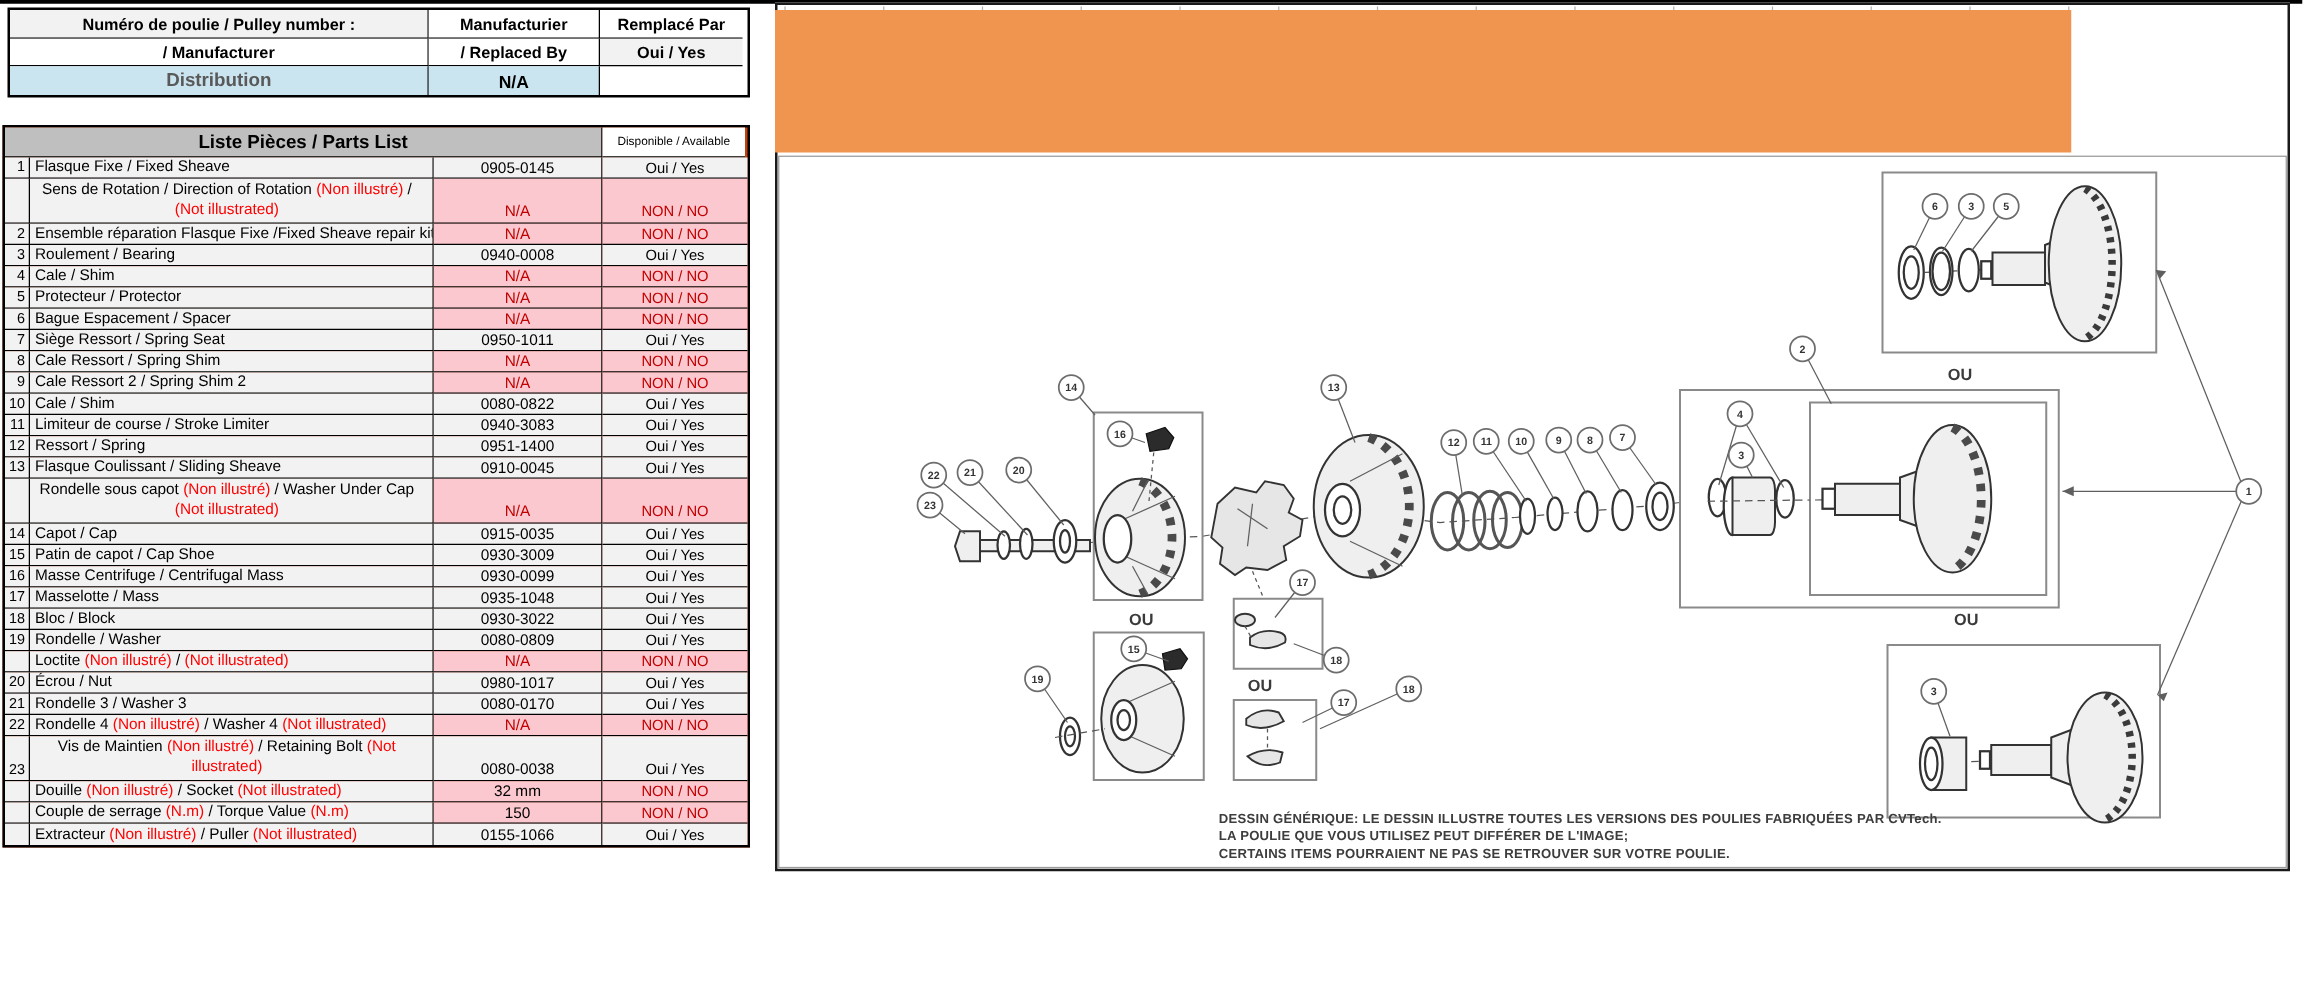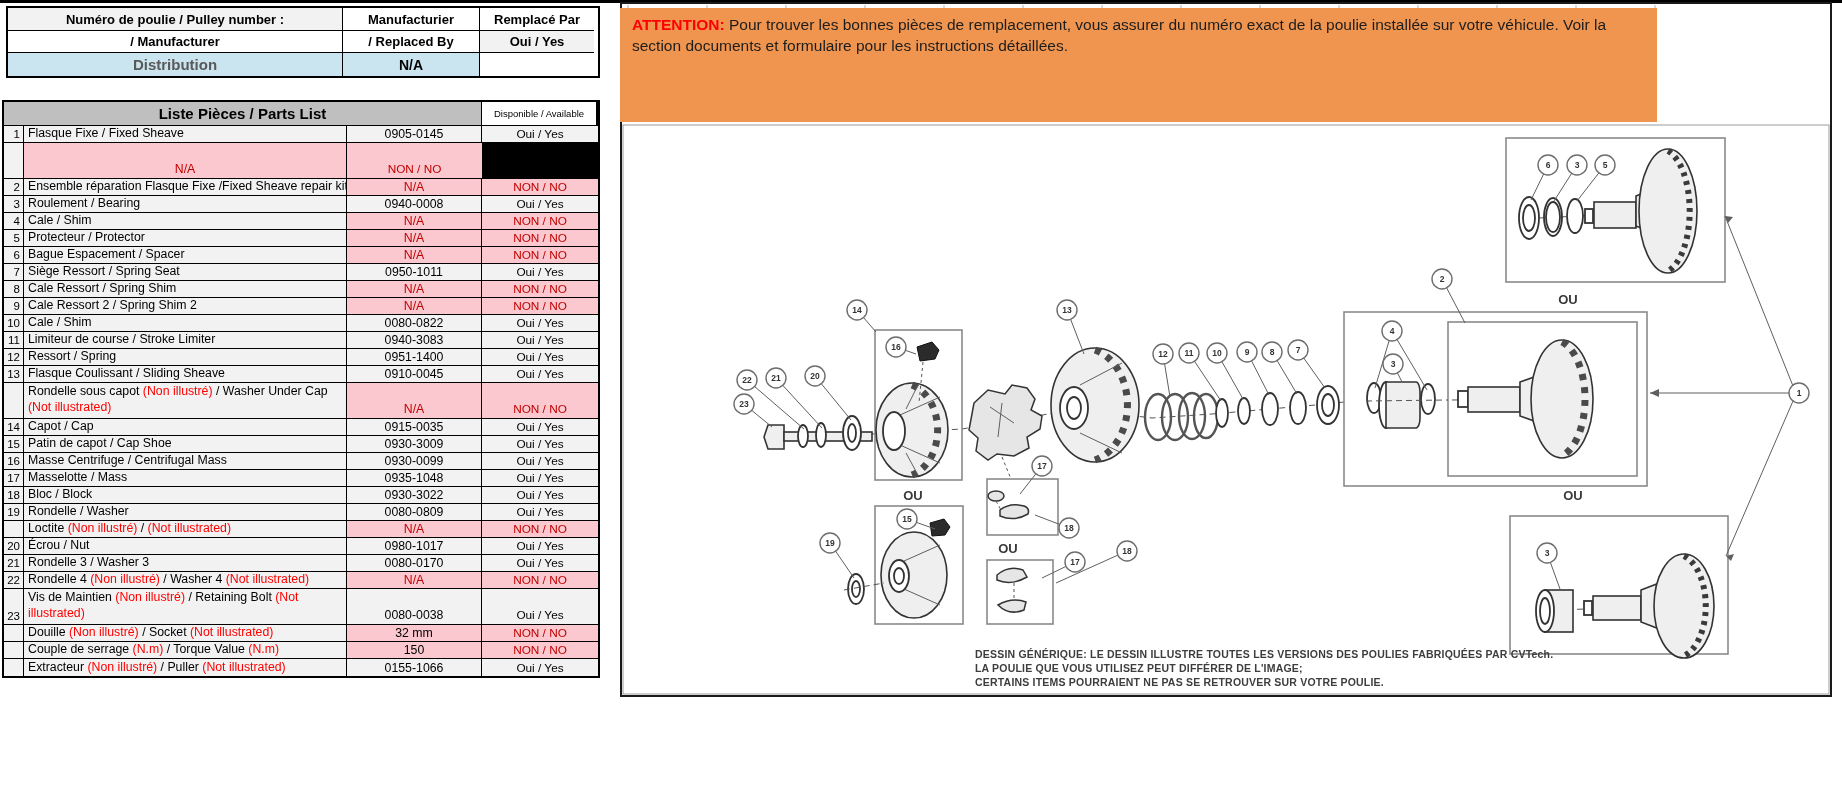--- a/index.html
+++ b/index.html
@@ -14,21 +14,21 @@
     align-items:center;justify-content:center;font-size:13px;font-weight:bold;background:#fff;}
   #hdr .hc:nth-child(3n){border-right:none}
   #hdr .hc:nth-child(n+7){border-bottom:none}
   .bg-gray{background:#F2F2F2 !important}
   .bg-teal{background:#277C99 !important;color:#fff;font-size:15px !important}
   .bg-blue{background:#CBE5F0 !important}
   .txt-distrib{color:#595959;font-size:15px !important}
   .txt-na{font-size:14px !important}
 
   
-  #ptable{position:absolute;left:2px;top:100px;width:594px;border:2px solid #000;background:#000000;}
+  #ptable{position:absolute;left:2px;top:100px;width:594px;border:2px solid #000;background:#c2410c;text-align:center;}
   #ptitle{display:grid;grid-template-columns:478px 114px;height:24px;}
   #ptitle .tl{background:#BFBFBF;border-right:1px solid #000;border-bottom:1px solid #000;
     display:flex;align-items:center;justify-content:center;font-size:15px;font-weight:bold;}
   #ptitle .tr{background:#fff;border-bottom:1px solid #000;display:flex;align-items:center;
     justify-content:center;font-size:9.5px;font-weight:normal;}
   .prow{display:grid;grid-template-columns:20px 323px 135px 116px;}
   .prow.h1{height:17px}.prow.h2{height:36px}
   .prow .c{border-right:1px solid #000;border-bottom:1px solid #000;display:flex;
     align-items:center;font-size:12.3px;background:#F2F2F2;overflow:hidden;}
   .prow .c:last-child{border-right:none}
@@ -101,20 +101,23 @@
         <div class="prow h1">
           <div class="c no">1</div>
           <div class="c nm">
             <span><span>Flasque Fixe / Fixed Sheave</span></span>
           </div>
           <div class="c pt">0905-0145</div>
           <div class="c av">Oui / Yes</div>
         </div>
         <div class="prow h2">
           <div class="c no"></div>
+          <div class="c nm">
+            <span><span>Sens de Rotation / Direction of Rotation </span><span class="t-red">(Non illustré)</span><span> / </span><span class="t-red">(Not illustrated)</span></span>
+          </div>
           <div class="c pt cell-pink t-dred">N/A</div>
           <div class="c av cell-pink t-dred">NON / NO</div>
         </div>
         <div class="prow h1">
           <div class="c no">2</div>
           <div class="c nm">
             <span><span>Ensemble réparation Flasque Fixe /Fixed Sheave repair kit</span></span>
           </div>
           <div class="c pt cell-pink t-dred">N/A</div>
           <div class="c av cell-pink t-dred">NON / NO</div>
@@ -630,15 +633,14 @@
         <text x="951" y="495" class="oulbl">OU</text>
       </g>
     <g id="caption">
         <text x="353" y="653" class="cap">DESSIN GÉNÉRIQUE: LE DESSIN ILLUSTRE TOUTES LES VERSIONS DES POULIES FABRIQUÉES PAR CVTech.</text>
         <text x="353" y="667" class="cap">LA POULIE QUE VOUS UTILISEZ PEUT DIFFÉRER DE L'IMAGE;</text>
         <text x="353" y="681" class="cap">CERTAINS ITEMS POURRAIENT NE PAS SE RETROUVER SUR VOTRE POULIE.</text>
       </g>
   </svg>
 
   <div id="attn">
-    <p><span class="red-b">ATTENTION:</span><span> Pour trouver les bonnes pièces de remplacement, vous assurer du numéro exact de la poulie installée sur votre véhicule. Voir la section documents et formulaire pour les instructions détaillées.</span></p>
   </div>
 </div>
 
 </body></html>

